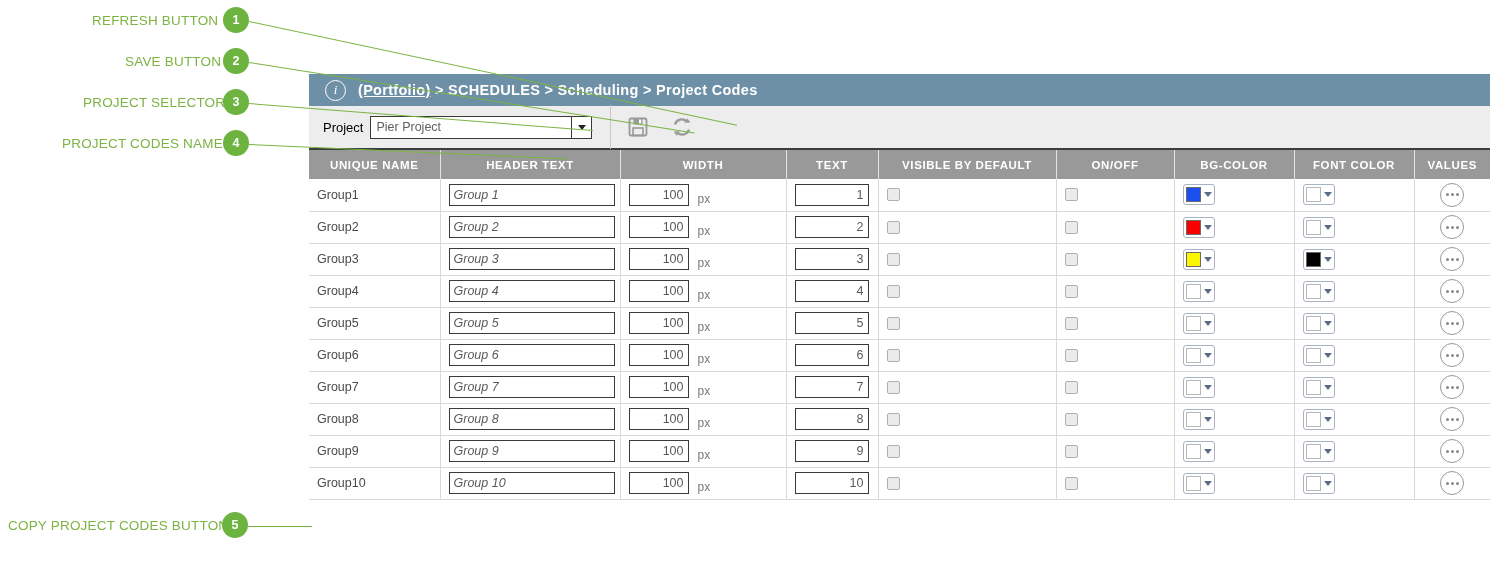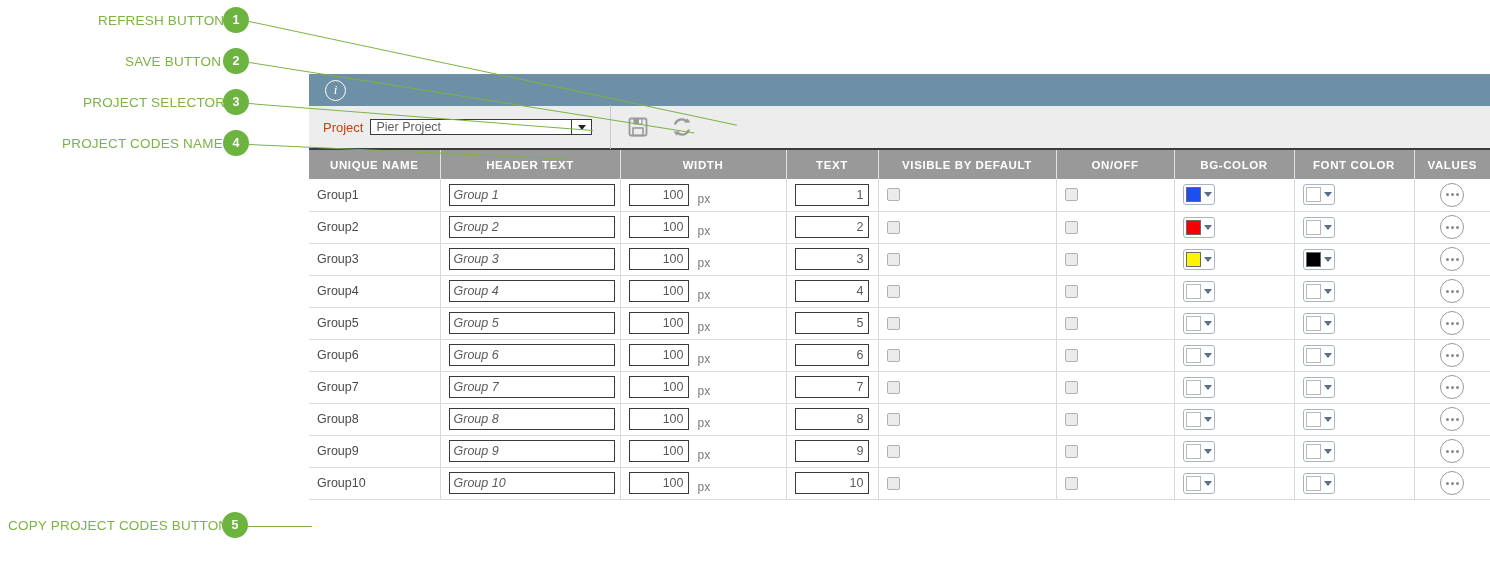--- a/index.html
+++ b/index.html
@@ -76,24 +76,24 @@
     height: 44px;
     background: #ededed;
     display: flex; align-items: center;
     padding-left: 14px;
     border-bottom: 2px solid #3c3c3c;
   }
   .project-group {
     display: flex; align-items: center; gap: 7px;
     padding-right: 18px;
   }
-  .project-label { font-size: 13px; color: #c2410c; }
+  .project-label { font-size: 13px; color: #000000; }
   .project-select {
     position: relative;
-    width: 222px; height: 16px;
+    width: 222px; height: 23px;
     background: #ffffff;
     border: 1.4px solid #3a3a3a;
     display: flex; align-items: center;
   }
   .project-select .value {
     font-size: 12.5px; color: #606060;
     padding-left: 5px; flex: 1;
     white-space: nowrap; overflow: hidden;
   }
   .project-select .arrow-box {
@@ -218,40 +218,41 @@
     display: flex; align-items: center; justify-content: center;
   }
 </style>
 </head>
 <body>
 
 <div id="root">
 
   <div id="annotations">
       <div class="anno-line" style="left: 249px; top: 21px; width: 499px; transform: rotate(12deg);"></div>
-      <div class="anno-label" style="left: 98px; top: 13px; width: 117px; text-align: center;">REFRESH BUTTON</div>
+      <div class="anno-label" style="left: 92px; top: 13px; width: 117px; text-align: center;">REFRESH BUTTON</div>
       <div class="anno-badge" style="left: 223px; top: 7px;">1</div>
       <div class="anno-line" style="left: 249px; top: 62px; width: 451px; transform: rotate(9deg);"></div>
       <div class="anno-label" style="left: 125px; top: 54px; width: 90px;">SAVE BUTTON</div>
       <div class="anno-badge" style="left: 223px; top: 48px;">2</div>
       <div class="anno-line" style="left: 249px; top: 103px; width: 345px; transform: rotate(4.5deg);"></div>
       <div class="anno-label" style="left: 83px; top: 95px; width: 132px;">PROJECT SELECTOR</div>
       <div class="anno-badge" style="left: 223px; top: 89px;">3</div>
       <div class="anno-line" style="left: 249px; top: 144px; width: 320px; transform: rotate(2.6deg);"></div>
       <div class="anno-label" style="left: 62px; top: 136px; width: 153px;">PROJECT CODES NAME</div>
       <div class="anno-badge" style="left: 223px; top: 130px;">4</div>
       <div class="anno-line" style="left: 248px; top: 526px; width: 64px; transform: rotate(0deg);"></div>
       <div class="anno-label" style="left: 8px; top: 518px; width: 206px;">COPY PROJECT CODES BUTTON</div>
       <div class="anno-badge" style="left: 222px; top: 512px;">5</div>
     </div>
 
   <div id="app">
 
     <div class="breadcrumb-bar">
       <div class="info-icon">i</div>
+      <div class="breadcrumb-text"><span class="crumb-link">(Portfolio)</span><span> &gt; SCHEDULES &gt; Scheduling &gt; Project Codes</span></div>
     </div>
 
     <div class="toolbar">
       <div class="project-group">
         <span class="project-label">Project</span>
         <div class="project-select">
           <span class="value">Pier Project</span>
           <span class="arrow-box">
               <span class="tri-down"></span>
             </span>

